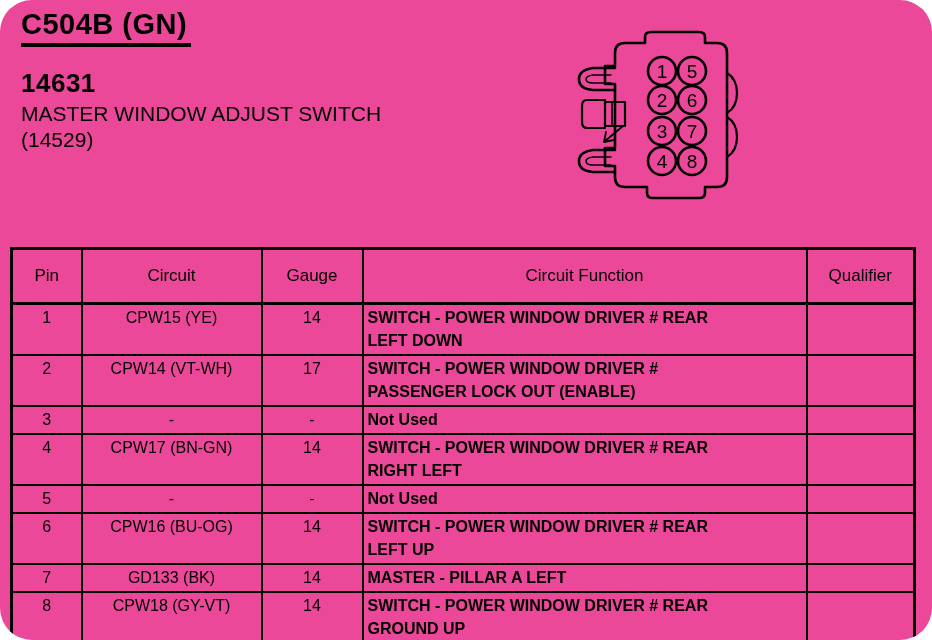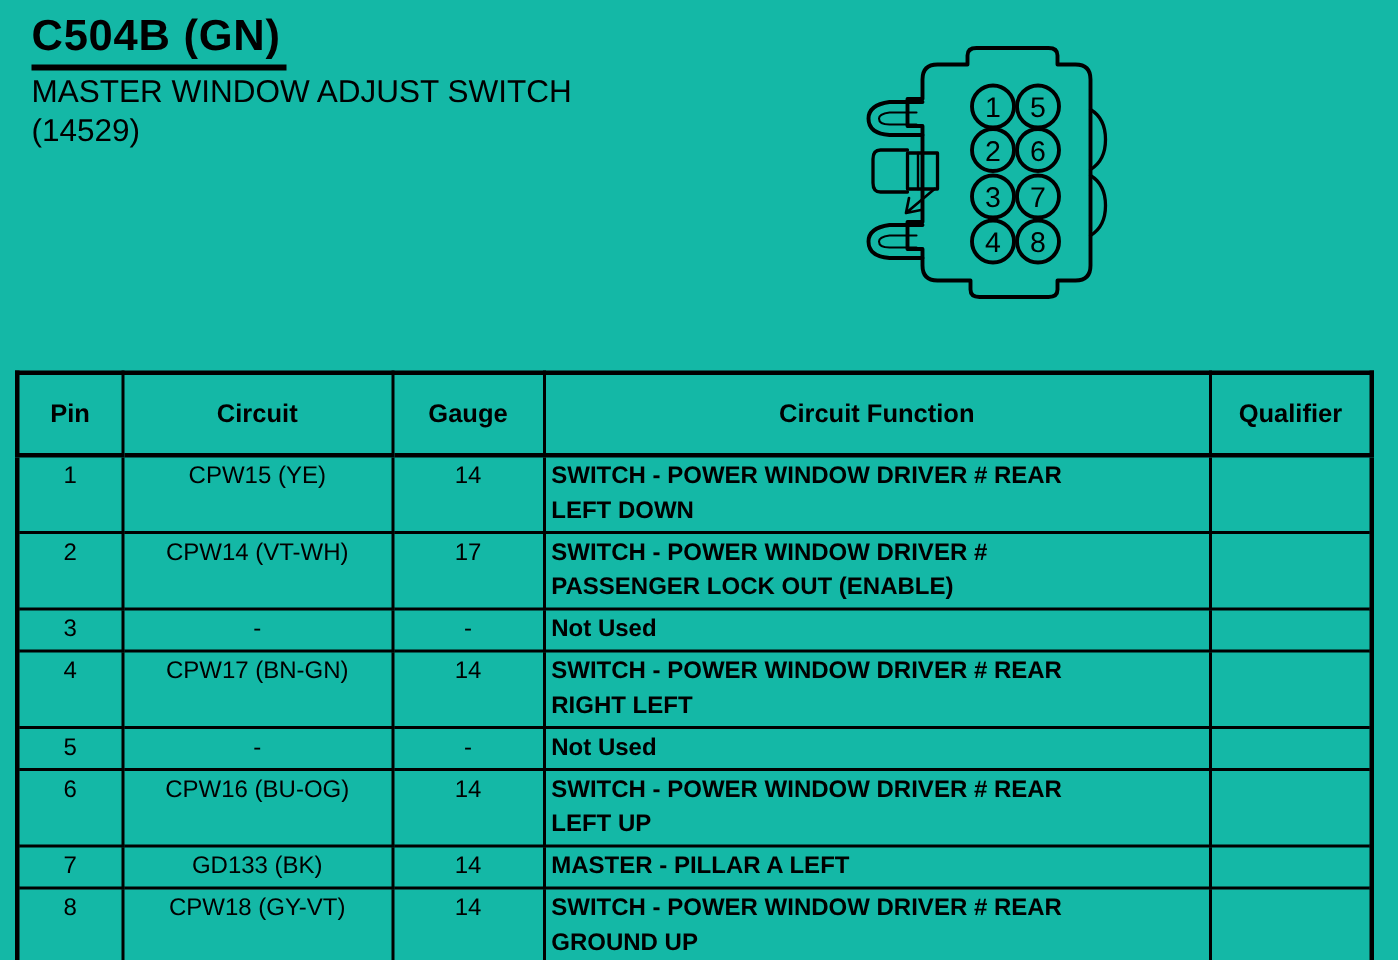--- a/index.html
+++ b/index.html
@@ -3,21 +3,21 @@
 <meta charset="utf-8">
 <style>
   html, body { margin: 0; padding: 0; }
   body {
     width: 932px; height: 640px;
     background: #ffffff;
     font-family: "Liberation Sans", sans-serif;
     color: #000;
     -webkit-font-smoothing: none;
   }
-  .page { position: relative; width: 932px; height: 640px; background: #14b8a6; overflow: hidden; }
+  .page { position: relative; width: 932px; height: 640px; background: #ec4899; overflow: hidden; border-radius: 32px; }
 
   
   .header { position: absolute; left: 21px; top: 8px; }
   .connector-id {
     margin: 0;
     font-size: 29px; font-weight: bold;
     display: inline-block;
     border-bottom: 4px solid #000;
     padding-bottom: 2px;
     padding-right: 4px;
@@ -41,21 +41,21 @@
     width: 903px;
     border-collapse: collapse;
     table-layout: fixed;
     border: 3px solid #000;
   }
   table.pinout th, table.pinout td {
     border: 2px solid #000;
     overflow: hidden;
   }
   table.pinout th {
-    font-size: 17px; font-weight: bold;
+    font-size: 17px; font-weight: normal;
     padding: 16px 2px;
     text-align: center;
   }
   table.pinout thead th { border-bottom: 3px solid #000; }
   table.pinout td {
     font-size: 16px;
     line-height: 23px;
     padding: 1px 4px 2px 4px;
     vertical-align: top;
   }
@@ -63,20 +63,21 @@
   td.c-left { text-align: left; padding-left: 3px; font-weight: bold; }
   .fn-line { white-space: nowrap; }
 </style>
 </head>
 <body>
 
 <div class="page">
 
   <div class="header">
     <h1 class="connector-id">C504B (GN)</h1>
+    <div class="part-number">14631</div>
     <div class="desc-line">MASTER WINDOW ADJUST SWITCH</div>
     <div class="desc-line">(14529)</div>
   </div>
 
   <div class="connector">
     <svg width="190" height="180" viewBox="0 0 190 180">
       <g fill="none" stroke="#000" stroke-width="2.6" stroke-linejoin="round" stroke-linecap="round">
 
         <path d="M54 17 H74 V11 Q74 6 80 6 H128 Q134 6 134 11 V17 H146 Q156 17 156 27
                  V151 Q156 161 146 161 H134 V167 Q134 172 128 172 H82 Q76 172 76 167 V161 H54

